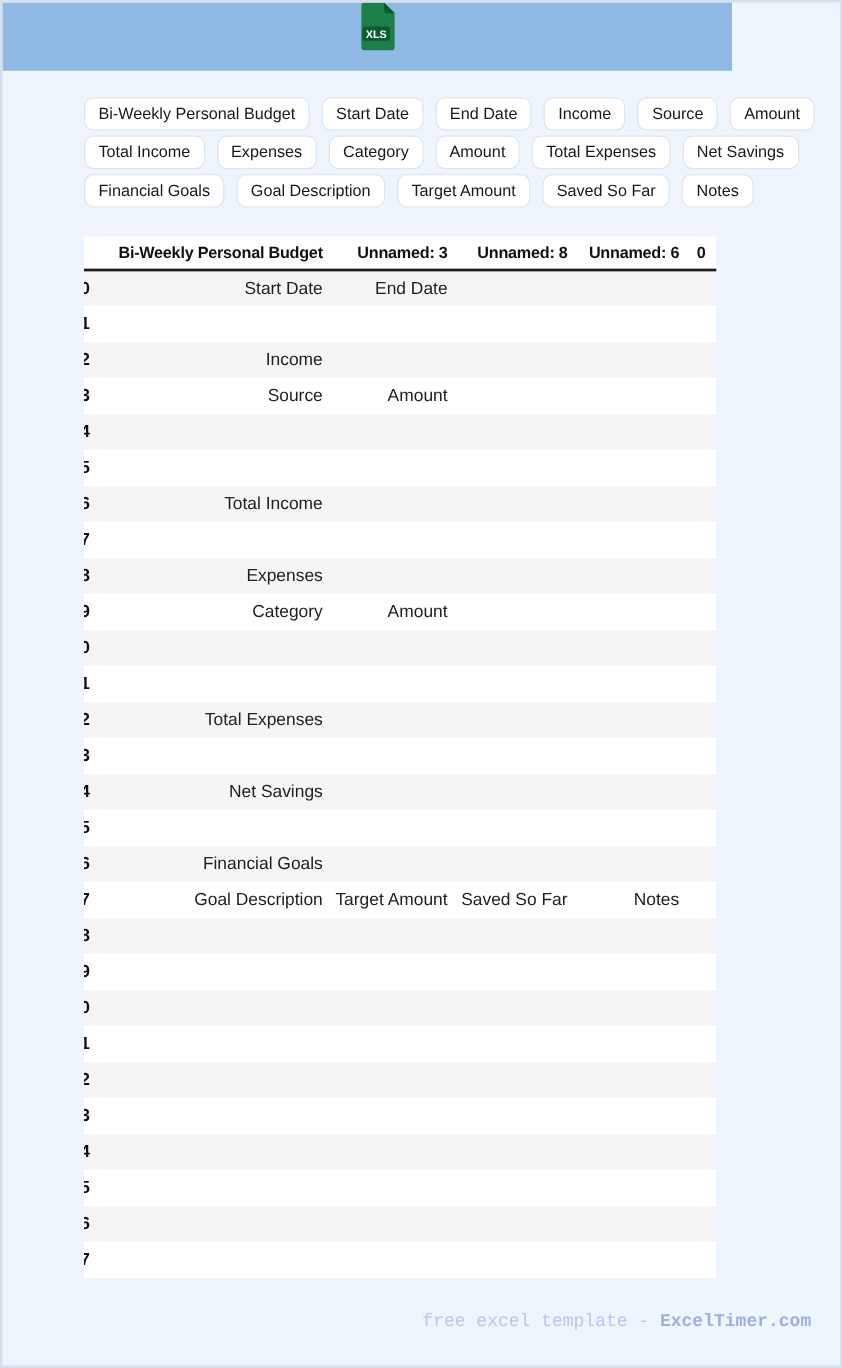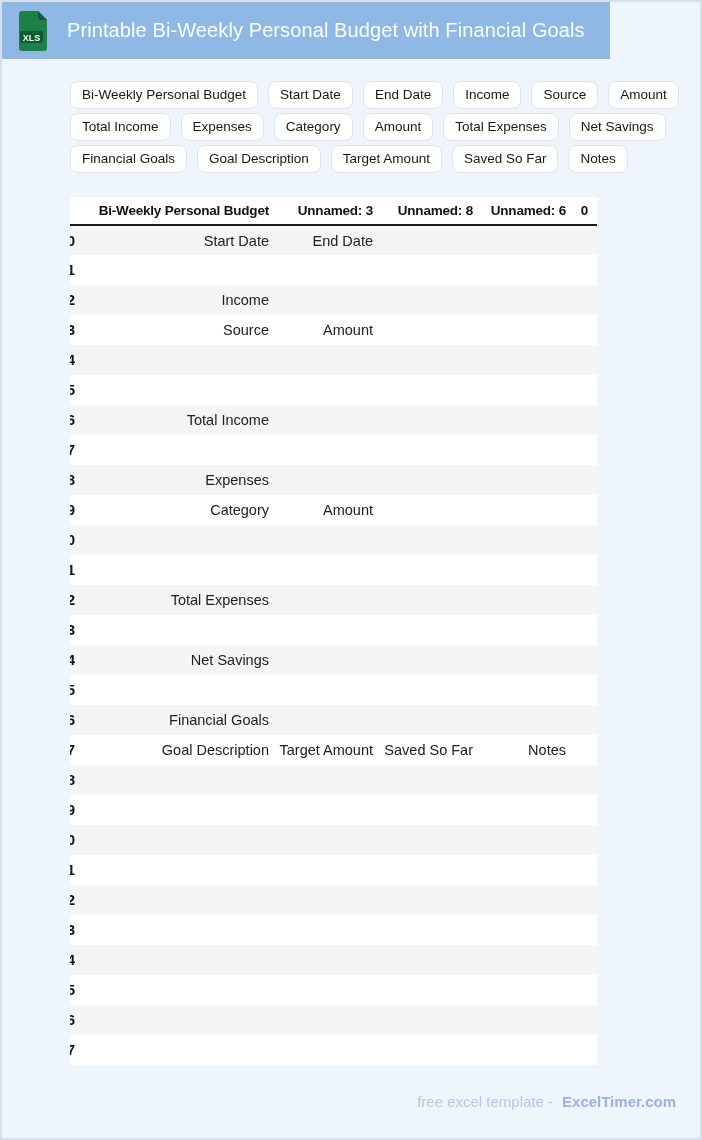--- a/index.html
+++ b/index.html
@@ -11,21 +11,21 @@
   }
   *{margin:0;padding:0;box-sizing:border-box;}
   html,body{width:702px;}
   body{font-family:"Liberation Sans","DejaVu Sans",sans-serif;background:#fff;}
   .page{
     width:702px;height:1140px;background:var(--page_bg);
     border:2px solid var(--page_border);overflow:hidden;position:relative;
   }
   .topbar{
     width:608px;height:57px;background:var(--topbar_bg);
-    display:flex;align-items:center;padding-left:17px;
+    display:flex;align-items:center;padding-left:17px;flex-direction:column;
   }
   .file-icon{flex:0 0 auto;display:block;width:28px;height:40px;}
   .title{
     margin-left:20px;font-size:20px;font-weight:500;color:var(--title_text);
     letter-spacing:0.1px;white-space:nowrap;
   }
   .chips{margin:22px 0 0 68px;}
   .chip-row{display:flex;gap:10px;margin-bottom:4px;}
   .chip{
     display:inline-block;height:28px;line-height:26px;padding:0 11px;
@@ -47,37 +47,36 @@
   tbody th.idx{
     height:30px;font-size:14.5px;font-weight:bold;color:var(--header_text);
     text-align:right;padding:0;
   }
   tbody td{
     height:30px;font-size:14.5px;color:var(--cell_text);
     text-align:right;padding:0 9px 0 0;
   }
   tbody tr:nth-child(odd){background:var(--stripe);}
   tbody tr:nth-child(even){background:#fff;}
-  .footer{margin-top:28px;text-align:right;padding-right:24px;font-size:15px;}
+  .footer{margin-top:28px;text-align:right;padding-right:24px;font-size:15px;font-family:Liberation Mono, monospace;}
   .footer .txt{color:var(--footer_text);}
   .footer .brand{color:var(--footer_brand);font-weight:bold;margin-left:9px;cursor:pointer;}
 </style>
 </head>
 <body>
 
 <div class="page">
 
   <header class="topbar">
     <svg class="file-icon" viewBox="0 0 28 40" xmlns="http://www.w3.org/2000/svg">
       <path d="M3 0 H19 L28 9 V37 a3 3 0 0 1 -3 3 H3 a3 3 0 0 1 -3 -3 V3 a3 3 0 0 1 3 -3 Z" fill="var(--icon_green)"></path>
       <path d="M19 0 L28 9 H22 a3 3 0 0 1 -3 -3 Z" fill="var(--icon_green_dark)"></path>
       <rect x="1" y="20" width="23" height="12" rx="2" fill="var(--icon_green_dark)"></rect>
       <text x="12.5" y="29.5" font-size="9" font-weight="bold" fill="#ffffff" text-anchor="middle" font-family="Liberation Sans, sans-serif">XLS</text>
     </svg>
-    <h1 class="title">Printable Bi-Weekly Personal Budget with Financial Goals</h1>
   </header>
 
   <nav class="chips" id="chips">
       <div class="chip-row">
         <span class="chip">Bi-Weekly Personal Budget</span>
         <span class="chip">Start Date</span>
         <span class="chip">End Date</span>
         <span class="chip">Income</span>
         <span class="chip">Source</span>
         <span class="chip">Amount</span>

